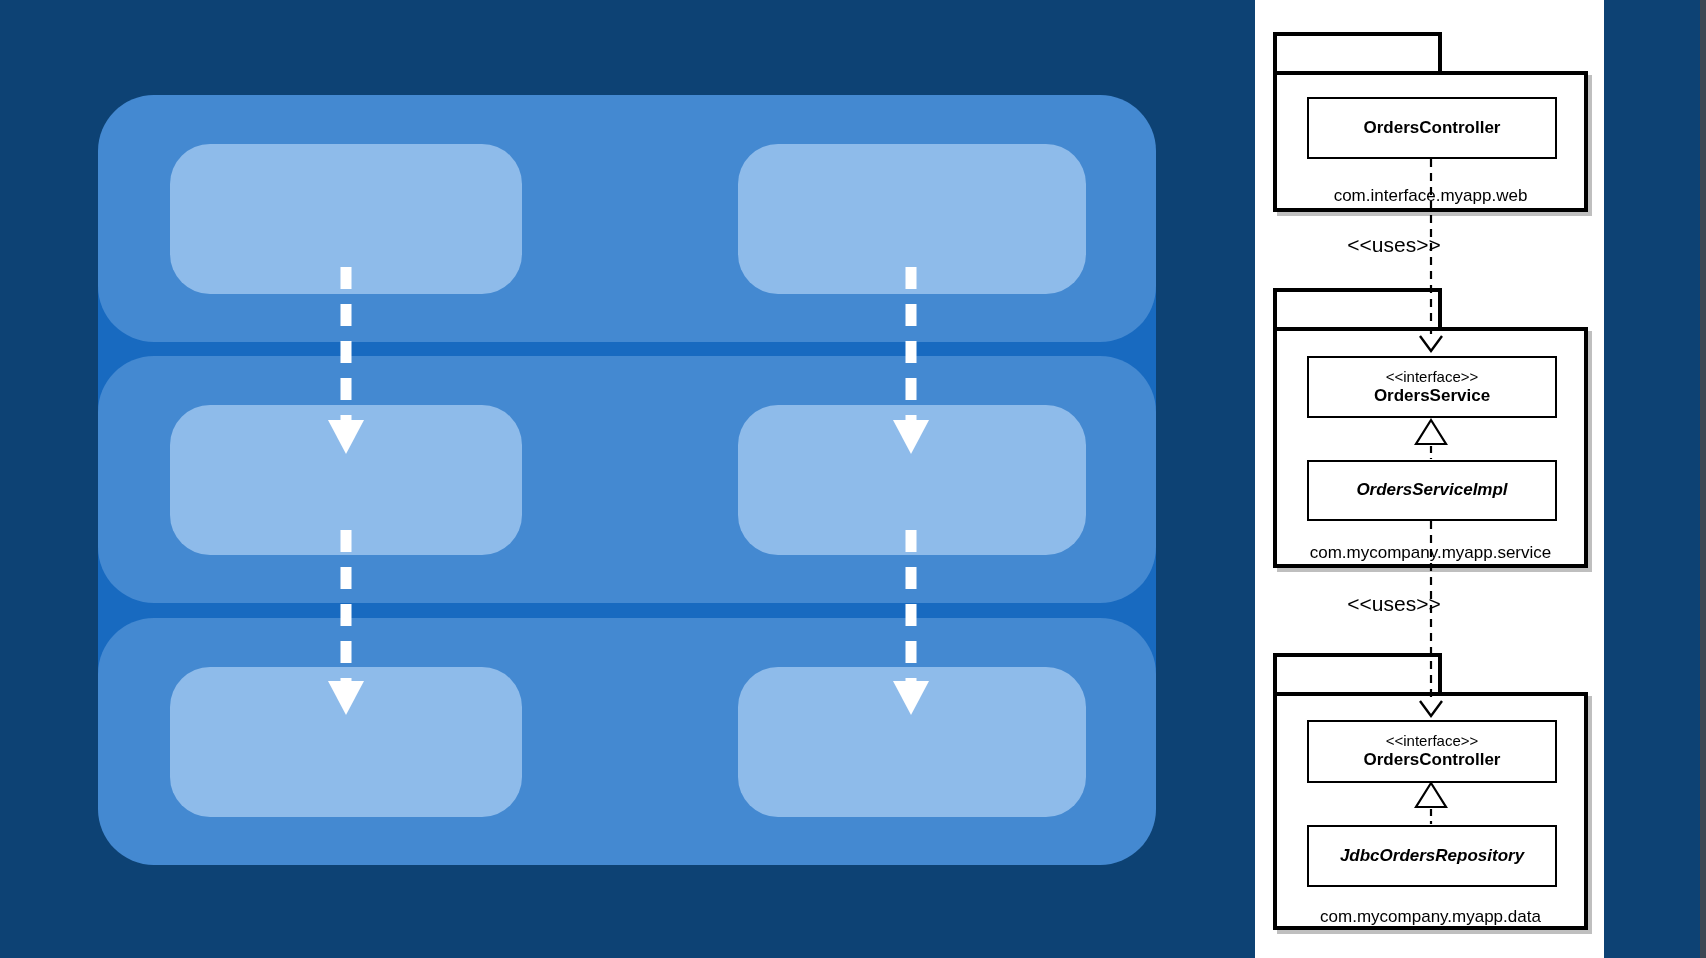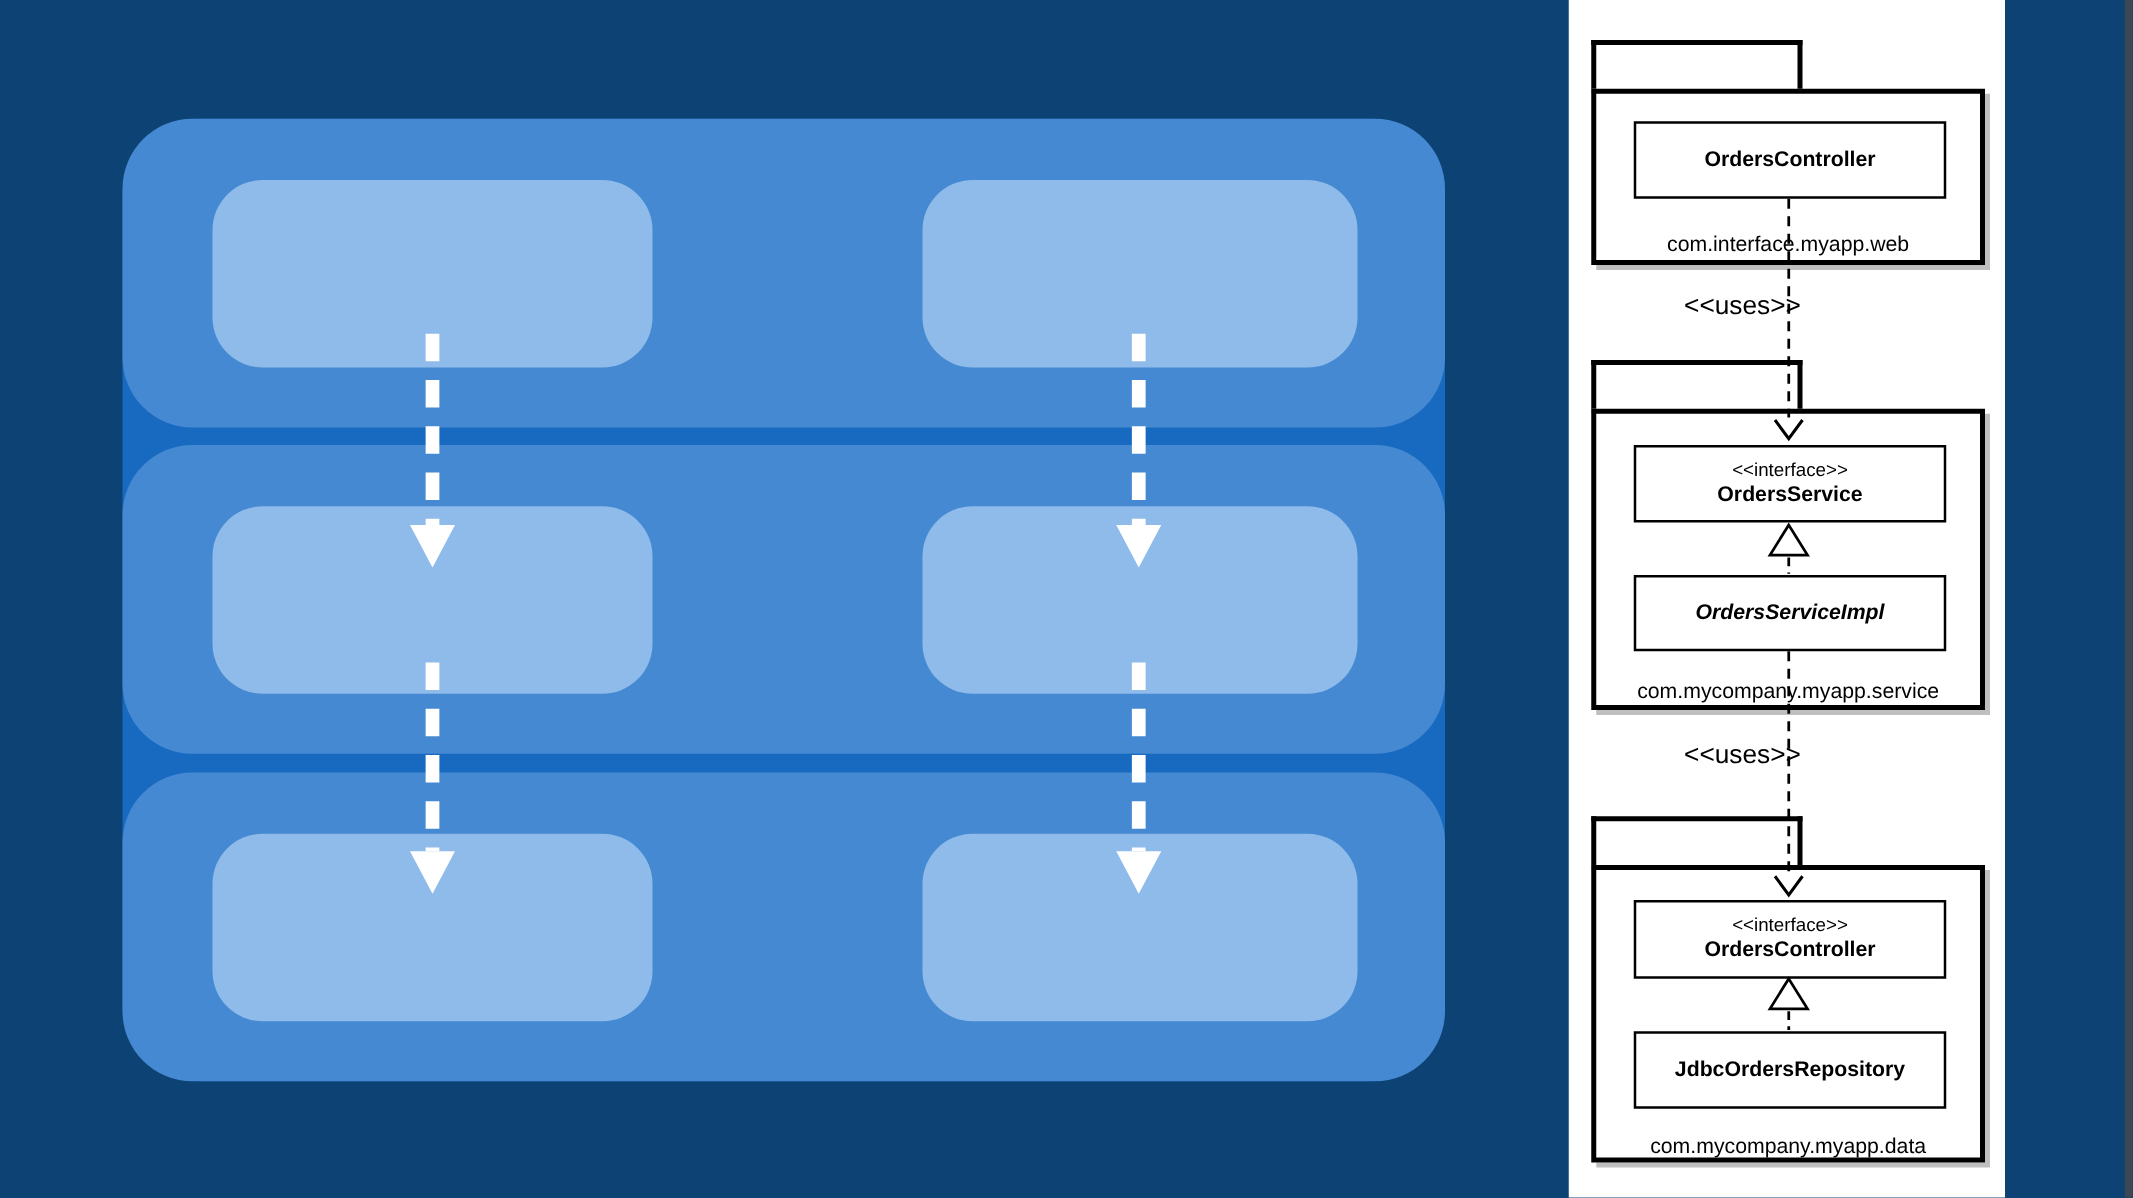--- a/index.html
+++ b/index.html
@@ -95,21 +95,21 @@
     color: #000;
     line-height: 1.2;
   }
   .cls-name { font-size: 17px; font-weight: 700; }
   .stereo   { font-size: 15px; font-weight: 400; }
 
   .box-controller { top: 97px;  height: 62px; }
   .box-osvc       { top: 356px; height: 62px; }
   .box-osvcimpl   { top: 460px; height: 61px; font-style: italic; }
   .box-orepo      { top: 720px; height: 63px; }
-  .box-jdbcrepo   { top: 825px; height: 62px; }
+  .box-jdbcrepo   { top: 825px; height: 62px; font-style: italic; }
 
   .pkg-label {
     position: absolute;
     left: 1273px; width: 315px;
     text-align: center;
     font-size: 17px;
     color: #000;
   }
   .label-web     { top: 186px; }
   .label-service { top: 543px; }

